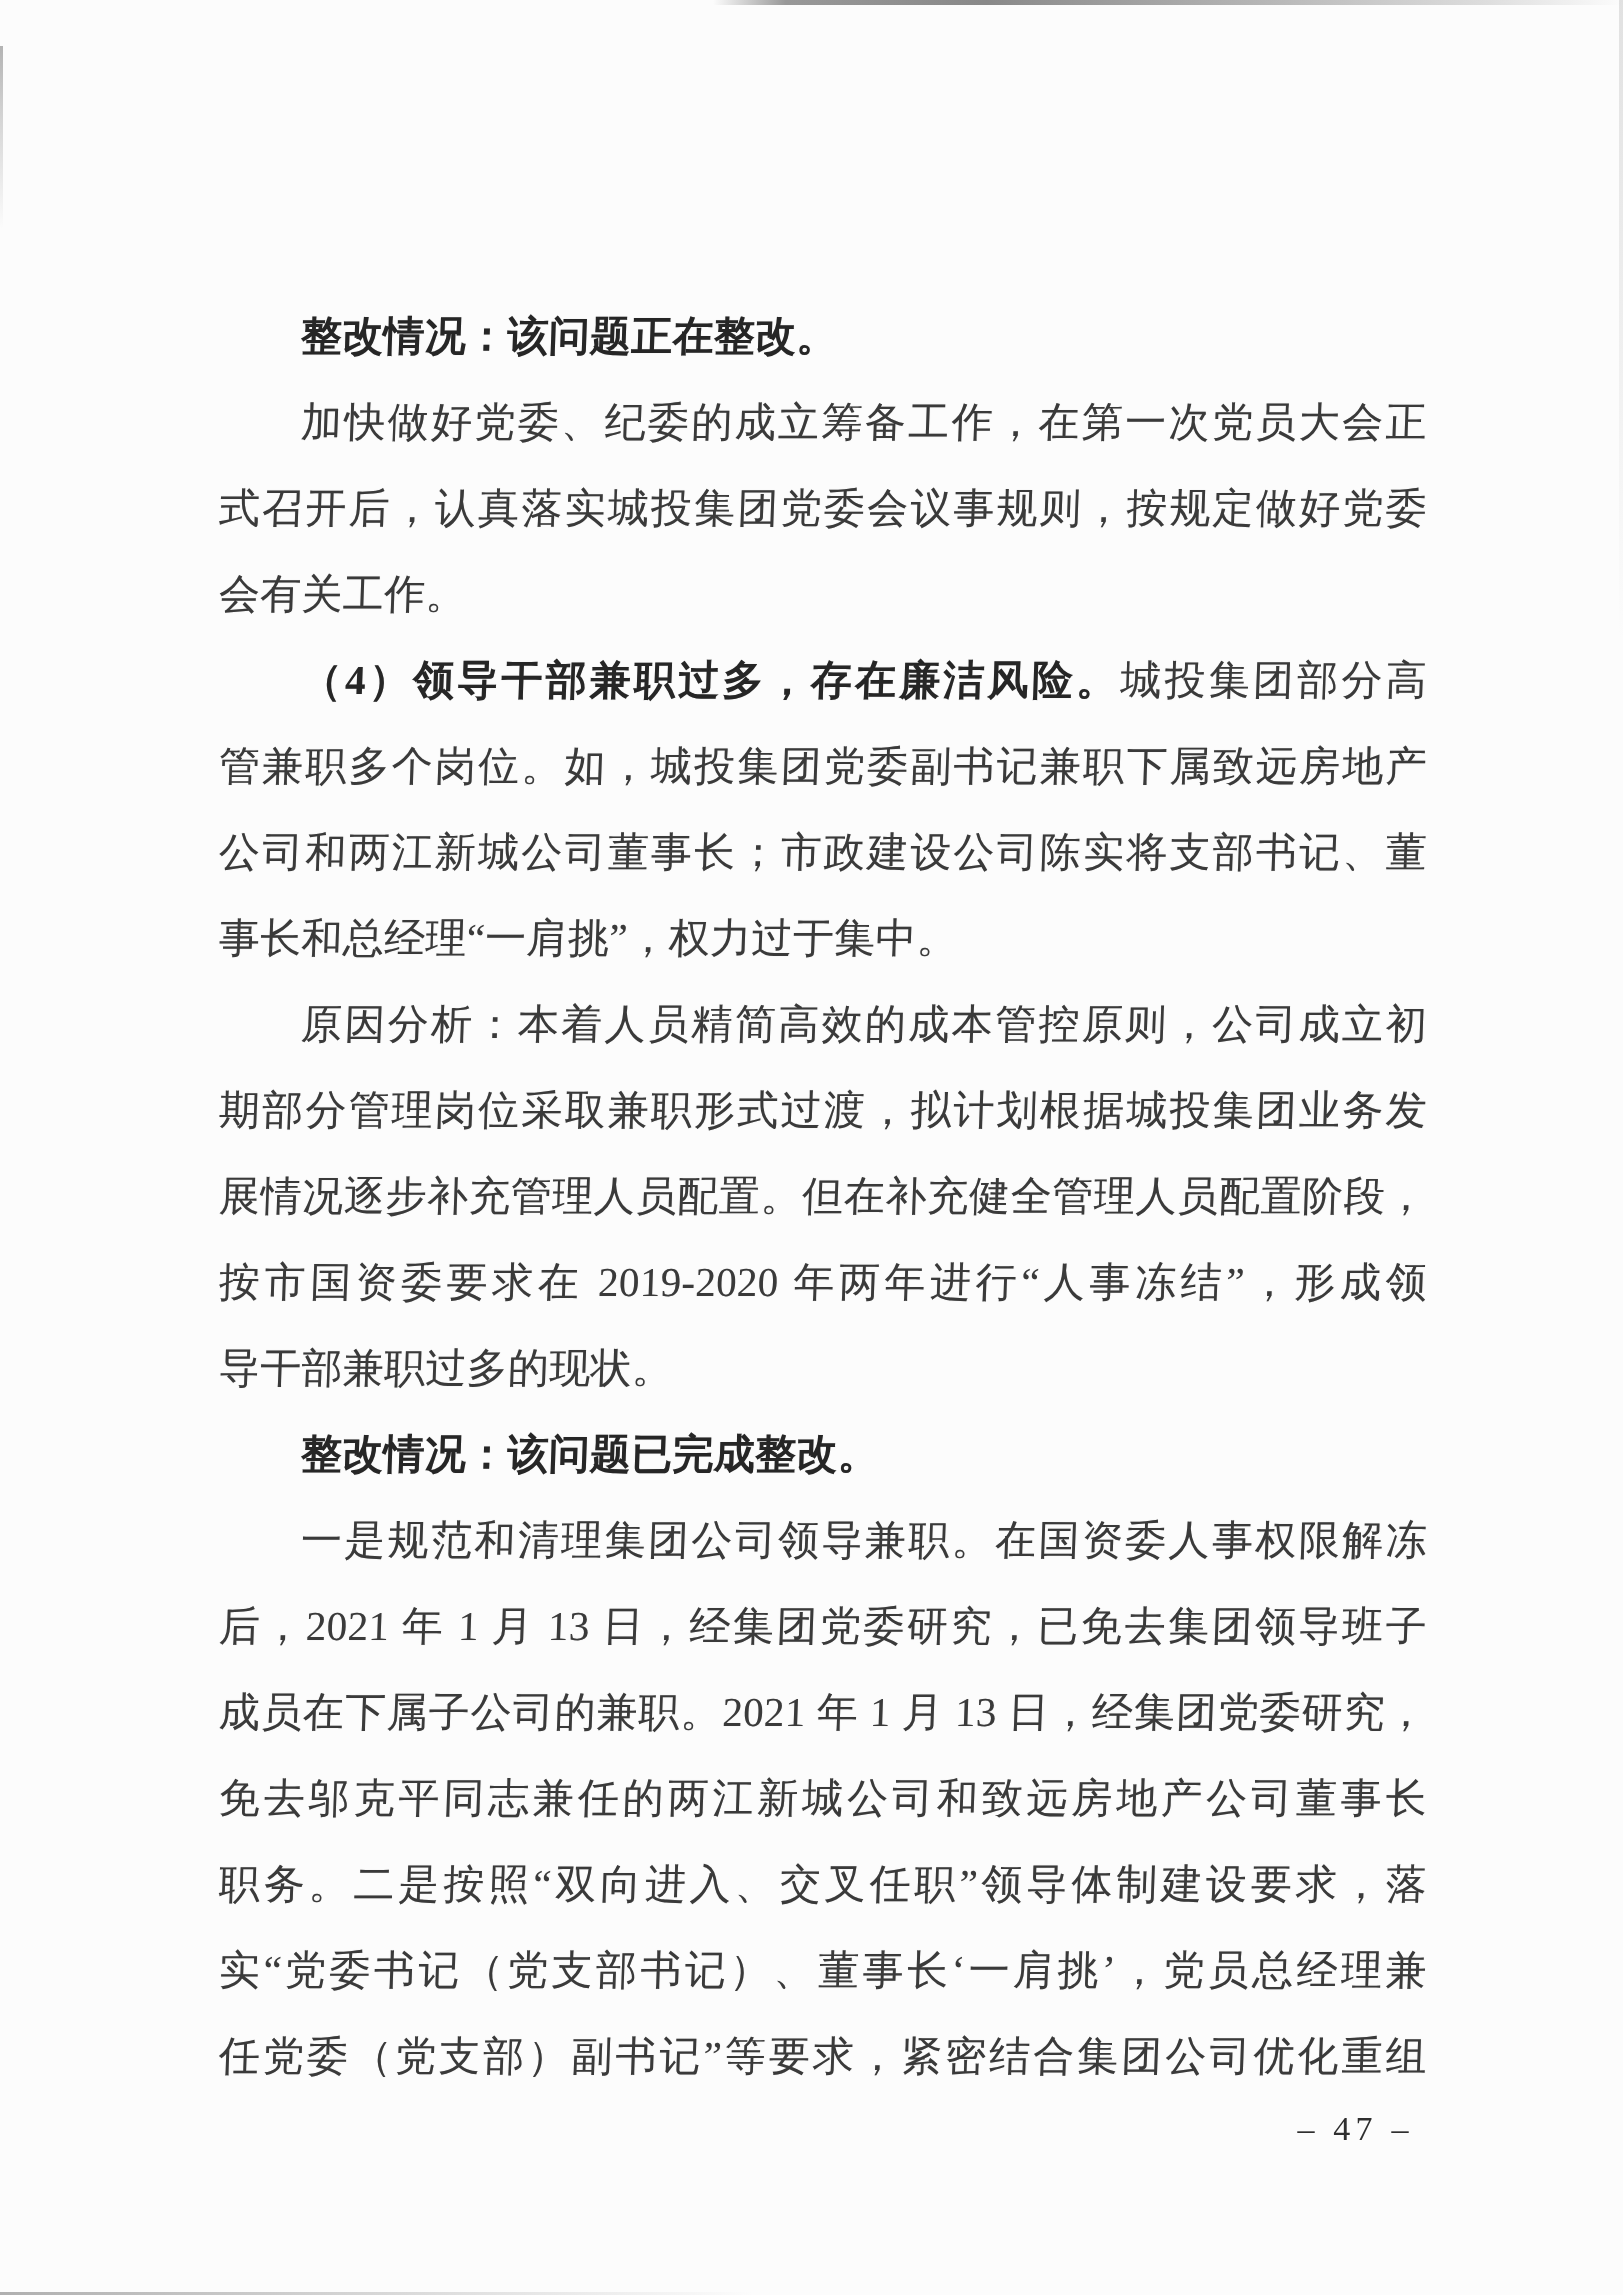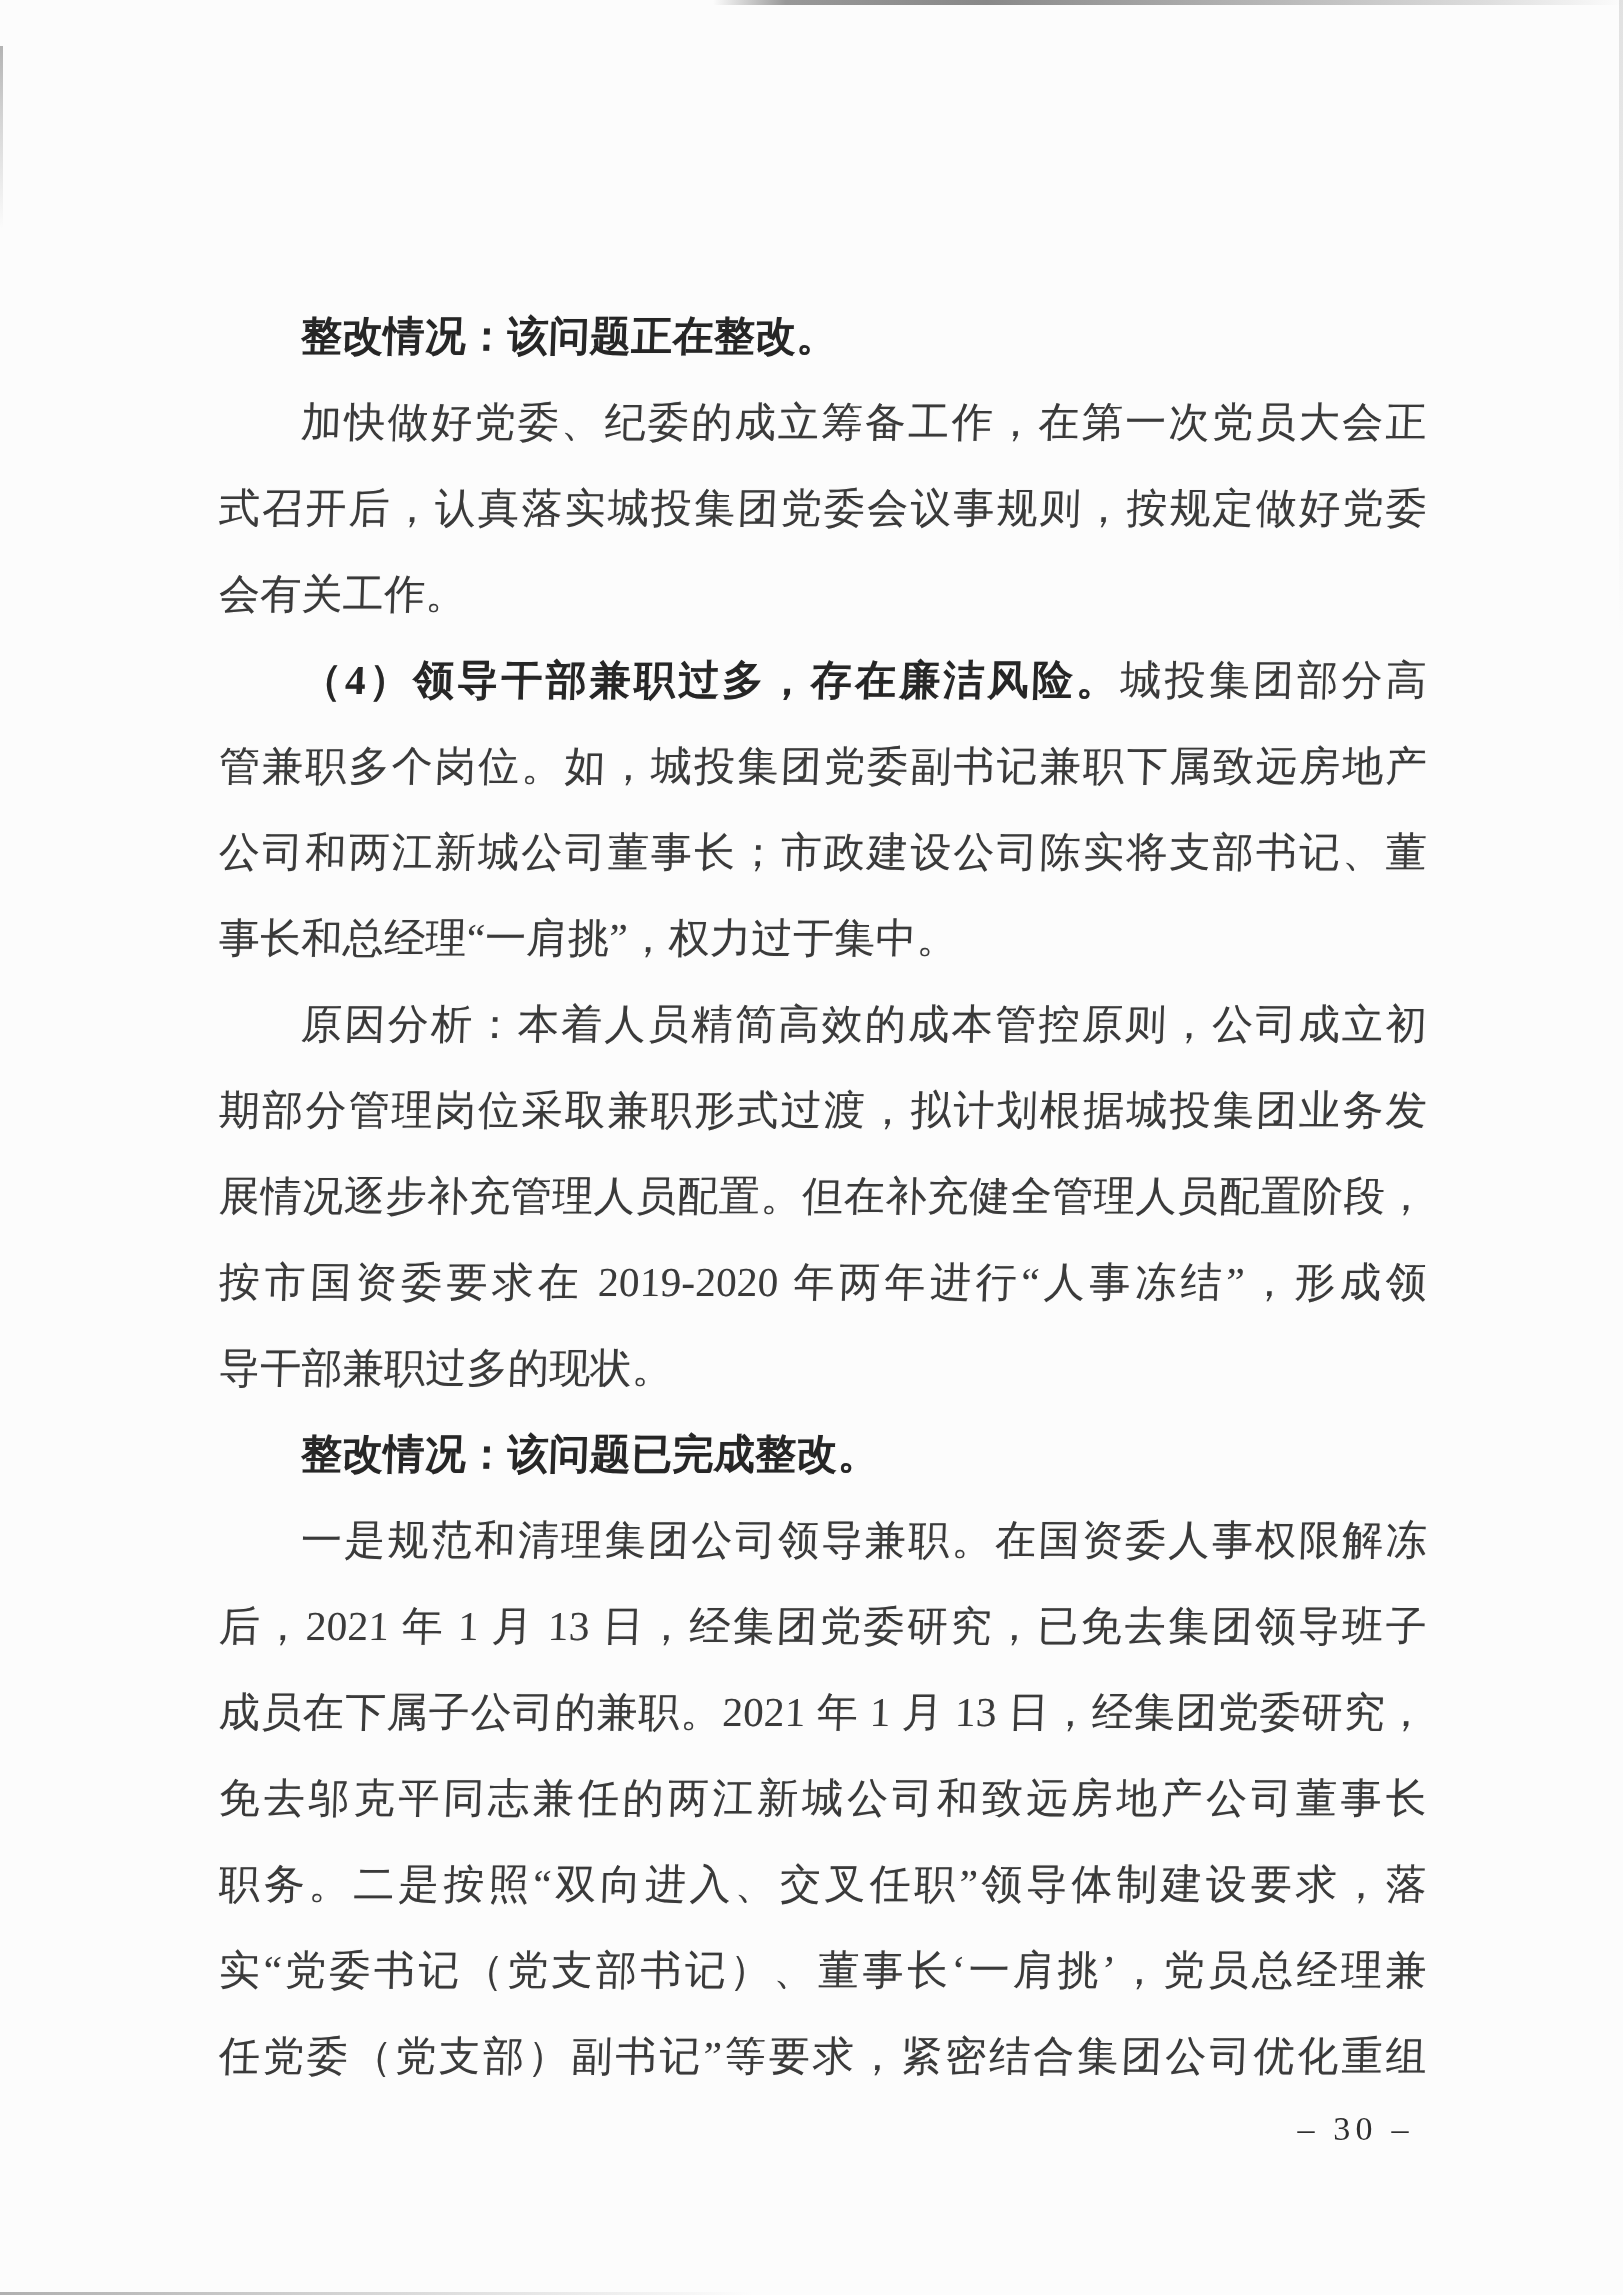--- a/index.html
+++ b/index.html
@@ -76,16 +76,16 @@
       <div class="line just indent"><span class="seg">一是规范和清理集团公司领导兼职。在国资委人事权限解冻</span></div>
       <div class="line just"><span class="seg">后，2021 年 1 月 13 日，经集团党委研究，已免去集团领导班子</span></div>
       <div class="line just"><span class="seg">成员在下属子公司的兼职。2021 年 1 月 13 日，经集团党委研究，</span></div>
       <div class="line just"><span class="seg">免去邬克平同志兼任的两江新城公司和致远房地产公司董事长</span></div>
       <div class="line just"><span class="seg">职务。二是按照“双向进入、交叉任职”领导体制建设要求，落</span></div>
       <div class="line just"><span class="seg">实“党委书记（党支部书记）、董事长‘一肩挑’，党员总经理兼</span></div>
       <div class="line just"><span class="seg">任党委（党支部）副书记”等要求，紧密结合集团公司优化重组</span></div>
     </main>
 
   <div class="page-number">
-    <span>– 30 –</span>
+    <span>– 47 –</span>
   </div>
 </div>
 
 
 </body></html>

